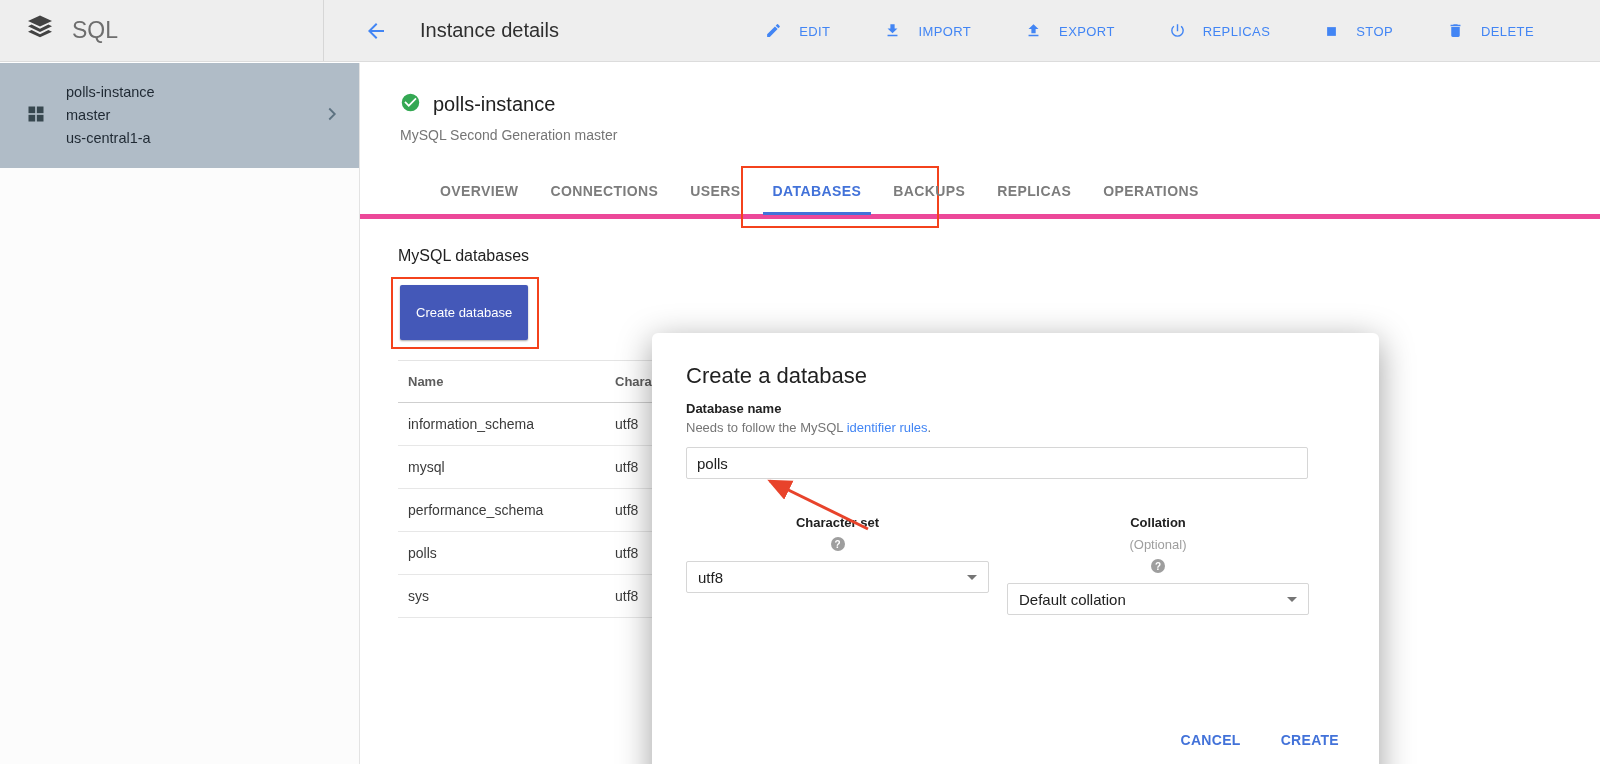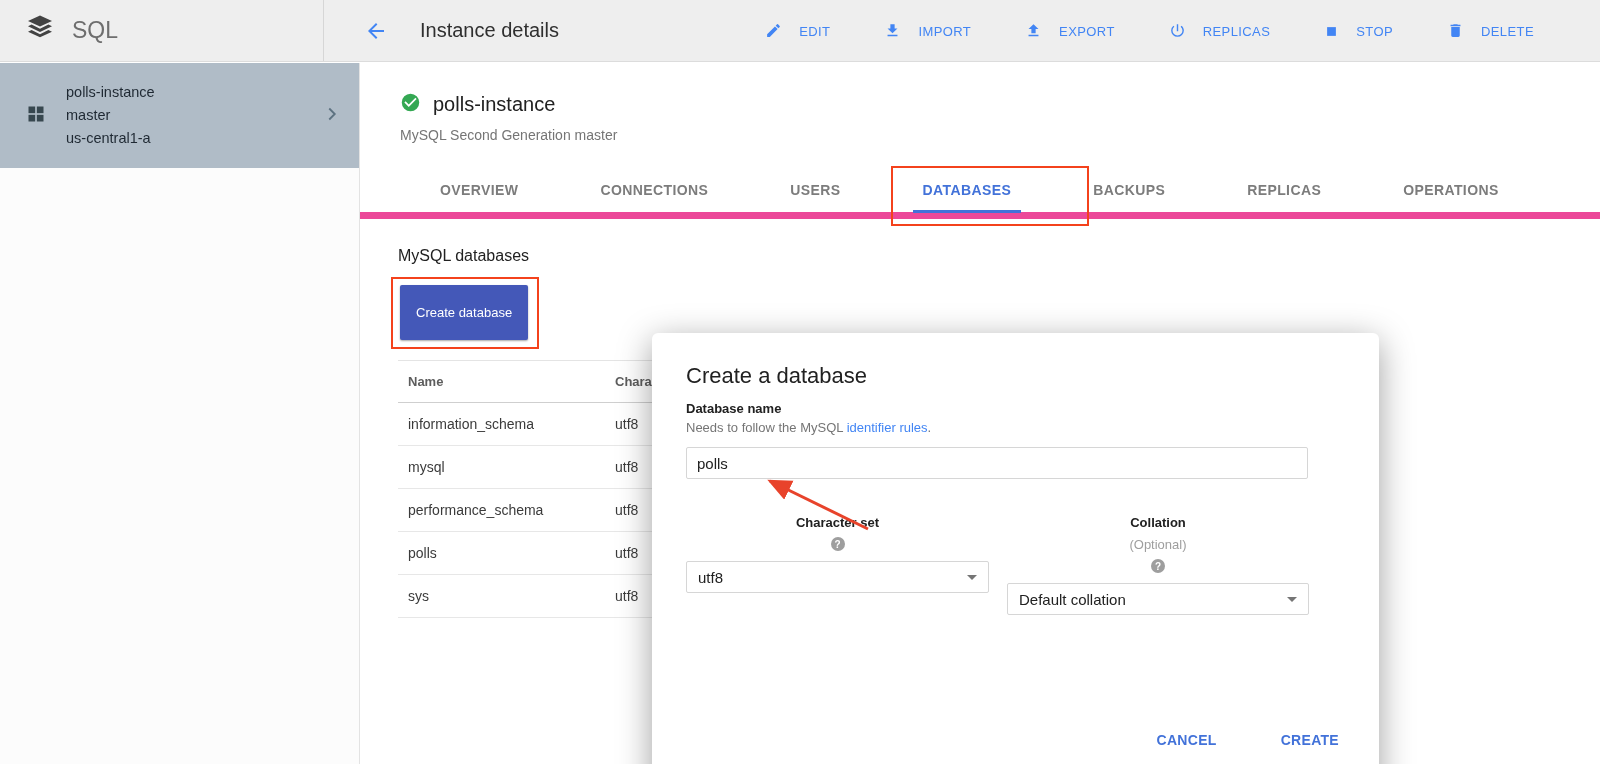--- a/index.html
+++ b/index.html
@@ -29,21 +29,21 @@
   .instance-item .chev { margin-left: auto; }
 
   
   .content { margin-left: 360px; position: relative; }
   .instance-header { padding: 30px 0 0 40px; }
   .instance-title-row { display: flex; align-items: center; gap: 12px; }
   .instance-name { font-size: 20px; color: #212121; }
   .instance-subtitle { font-size: 14px; color: #757575; margin-top: 10px; }
 
   
-  .tabbar { display: flex; gap: 82px; padding-left: 80px; margin-top: 24px; border-bottom: 7px solid #ec4899; height: 52px; position: relative; }
+  .tabbar { display: flex; gap: 32px; padding-left: 80px; margin-top: 24px; border-bottom: 5px solid #ec4899; height: 52px; position: relative; }
   .tab { display: flex; align-items: center; font-size: 14px; font-weight: bold; letter-spacing: .4px; color: #7c7c7c; cursor: pointer; position: relative; padding: 0 10px; margin: 0 -10px; white-space: nowrap; }
   .tab.active { color: #4272d9; }
   .tab.active::after { content: ""; position: absolute; left: 0; right: 0; bottom: -1px; height: 3px; background: #4272d9; }
   .tab-annotation { position: absolute; top: -1px; left: -22px; right: -68px; bottom: -14px; border: 2px solid #f4421c; pointer-events: none; }
 
   
   .main-section { padding: 28px 0 0 38px; }
   .section-title { font-size: 16px; color: #212121; }
   .create-btn-wrap { position: relative; display: inline-block; margin-top: 20px; margin-left: 2px; }
   .create-btn { background: #4458b8; color: #ffffff; font-size: 13px; font-family: inherit; padding: 20px 16px; border: none; border-radius: 2px; cursor: pointer; box-shadow: 0 1px 2px rgba(0,0,0,.35); }
@@ -64,21 +64,21 @@
   .db-input { margin-top: 12px; width: 622px; height: 32px; border: 1px solid #d6d6d6; border-radius: 2px; padding: 0 10px; font-size: 15px; color: #212121; font-family: inherit; }
   .field-row { display: flex; margin-top: 12px; }
   .field-row .field-label { margin-top: 0; flex-direction: column; }
   .field-col { width: 303px; }
   .field-col.collation { margin-left: 18px; width: 302px; }
   .optional { color: #9e9e9e; font-weight: normal; }
   .select { margin-top: 10px; height: 32px; border: 1px solid #d6d6d6; border-radius: 2px; display: flex; align-items: center; justify-content: space-between; padding: 0 11px; font-size: 15px; color: #212121; cursor: pointer; }
   .caret { width: 0; height: 0; border-left: 5px solid transparent; border-right: 5px solid transparent; border-top: 5px solid #757575; }
   .help-icon { width: 14px; height: 14px; border-radius: 50%; background: #9e9e9e; color: #ffffff; font-size: 10px; font-weight: bold; display: inline-flex; align-items: center; justify-content: center; cursor: pointer; }
   .help-icon::after { content: "?"; }
-  .modal-buttons { position: absolute; right: 40px; bottom: 58px; display: flex; gap: 64px; }
+  .modal-buttons { position: absolute; right: 40px; bottom: 58px; display: flex; gap: 40px; }
   .dialog-btn { font-size: 14px; font-weight: bold; color: #4272d9; letter-spacing: .3px; cursor: pointer; background: none; border: none; font-family: inherit; }
   .arrow-annotation { position: absolute; left: 100px; top: 130px; pointer-events: none; }
 </style>
 </head>
 <body>
 
 <div class="topbar">
   <div class="brand">
     <span>
       <svg width="32" height="32" viewBox="0 0 24 24" fill="#424242">

